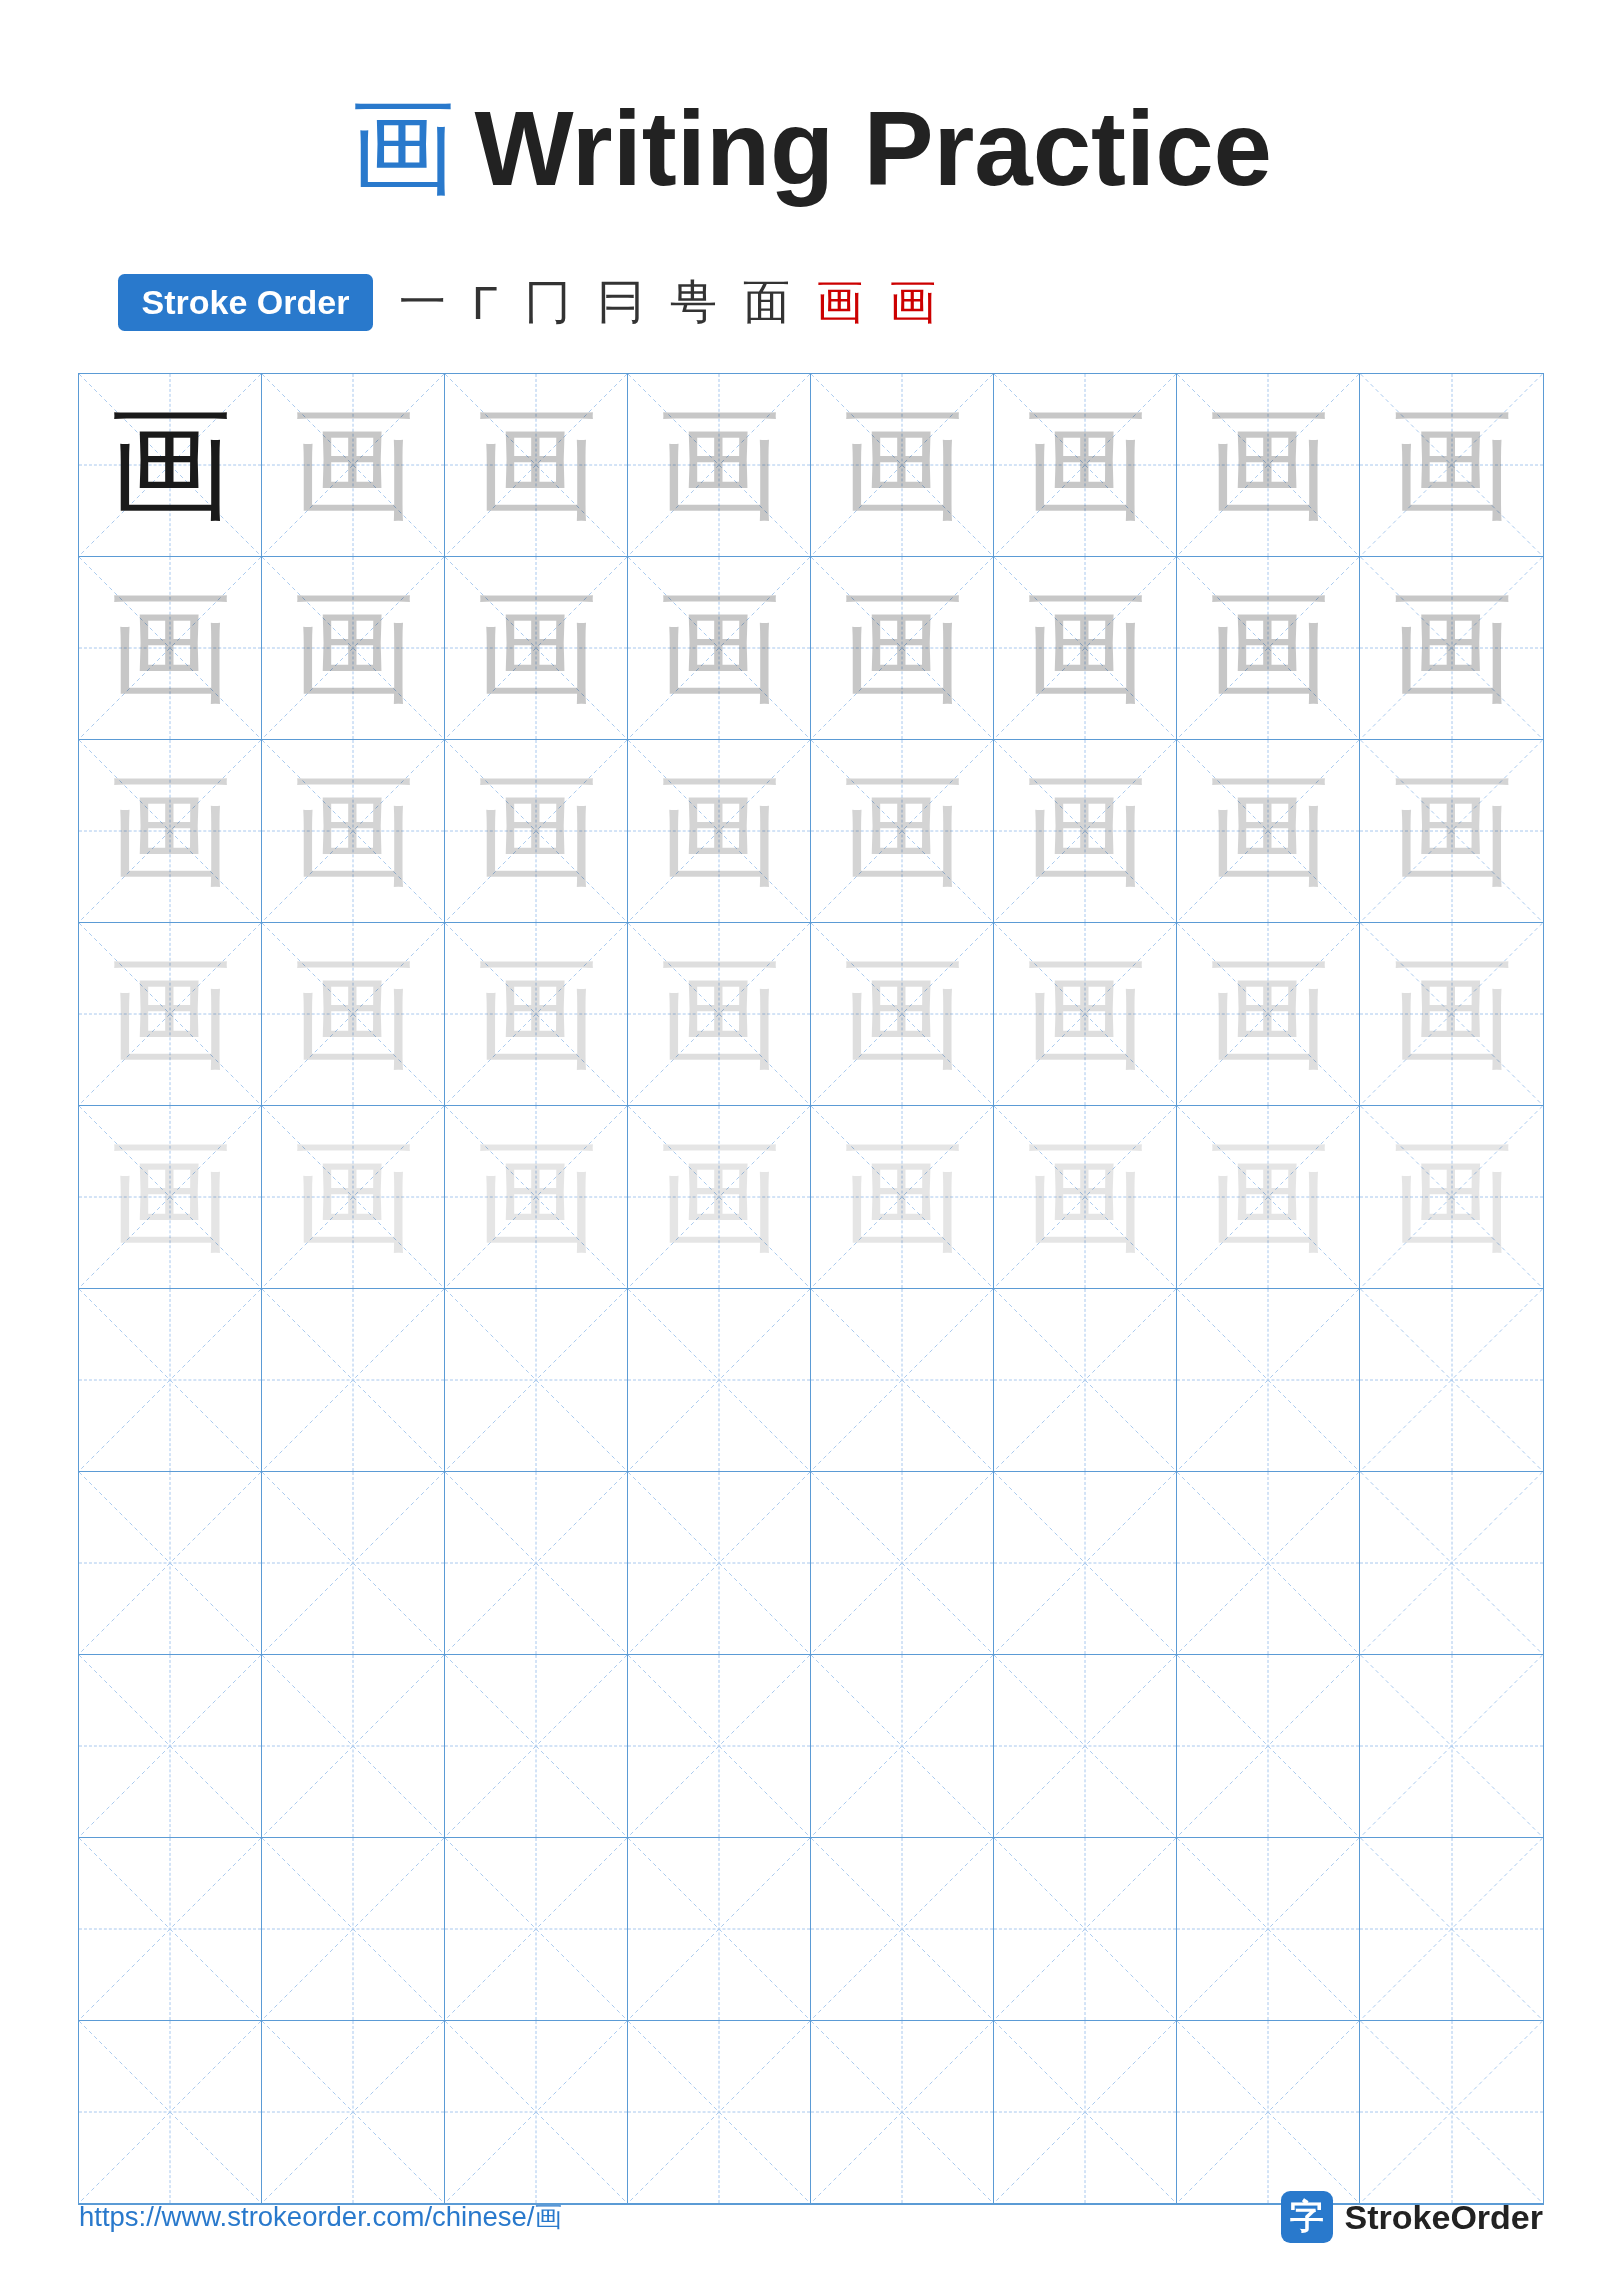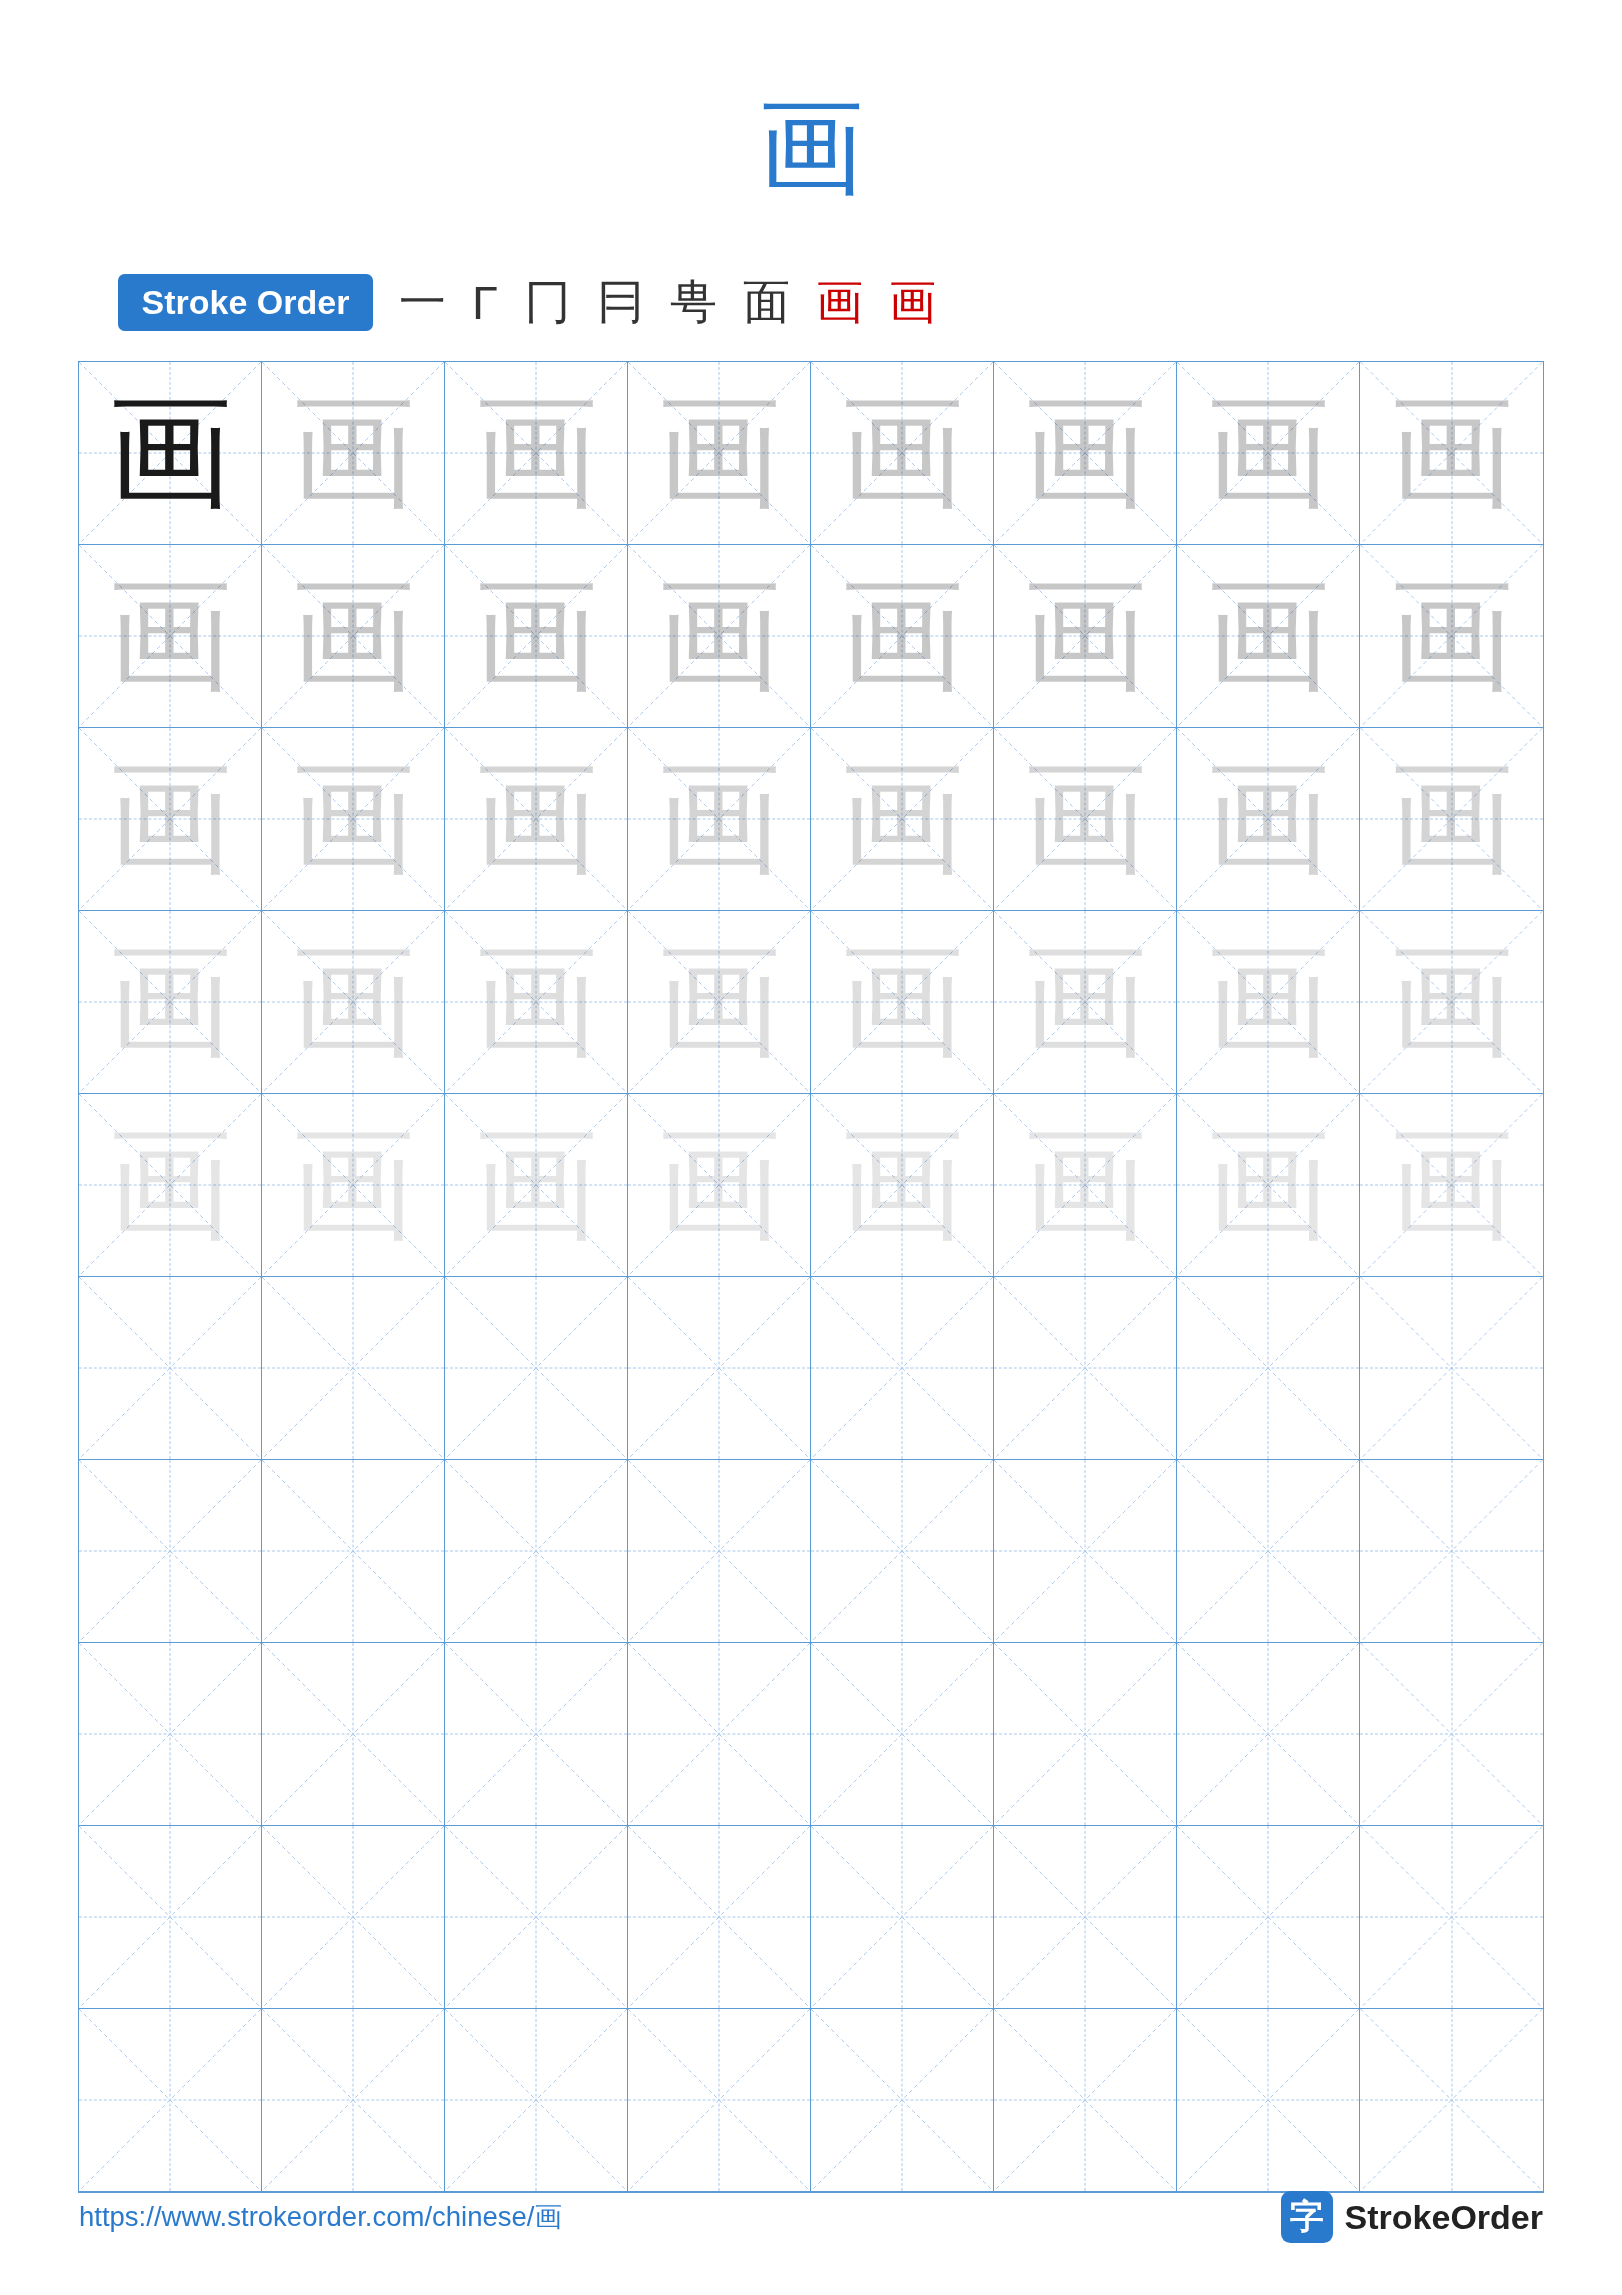--- a/index.html
+++ b/index.html
@@ -42,21 +42,21 @@
       color: #222;
     }
 
     
     .stroke-order-row {
       display: flex;
       align-items: center;
       gap: 26px;
       align-self: flex-start;
       margin-left: 39px;
-      margin-bottom: 27px;
+      margin-bottom: 39px;
     }
 
     .stroke-order-badge {
       background: #2979cc;
       color: #fff;
       font-size: 34px;
       font-weight: bold;
       padding: 9.2px 23.6px;
       border-radius: 6.5px;
       white-space: nowrap;
@@ -204,20 +204,21 @@
       color: #222;
     }
   </style>
 </head>
 <body>
 
 <div class="page">
 
   <div class="title-area">
     <span class="title-char">画</span>
+    <span class="title-text">Writing Practice</span>
   </div>
 
   <div class="stroke-order-row">
     <span class="stroke-order-badge">Stroke Order</span>
     <span class="stroke-step">一</span>
     <span class="stroke-step">Γ</span>
     <span class="stroke-step">冂</span>
     <span class="stroke-step">冃</span>
     <span class="stroke-step">甹</span>
     <span class="stroke-step">面</span>

